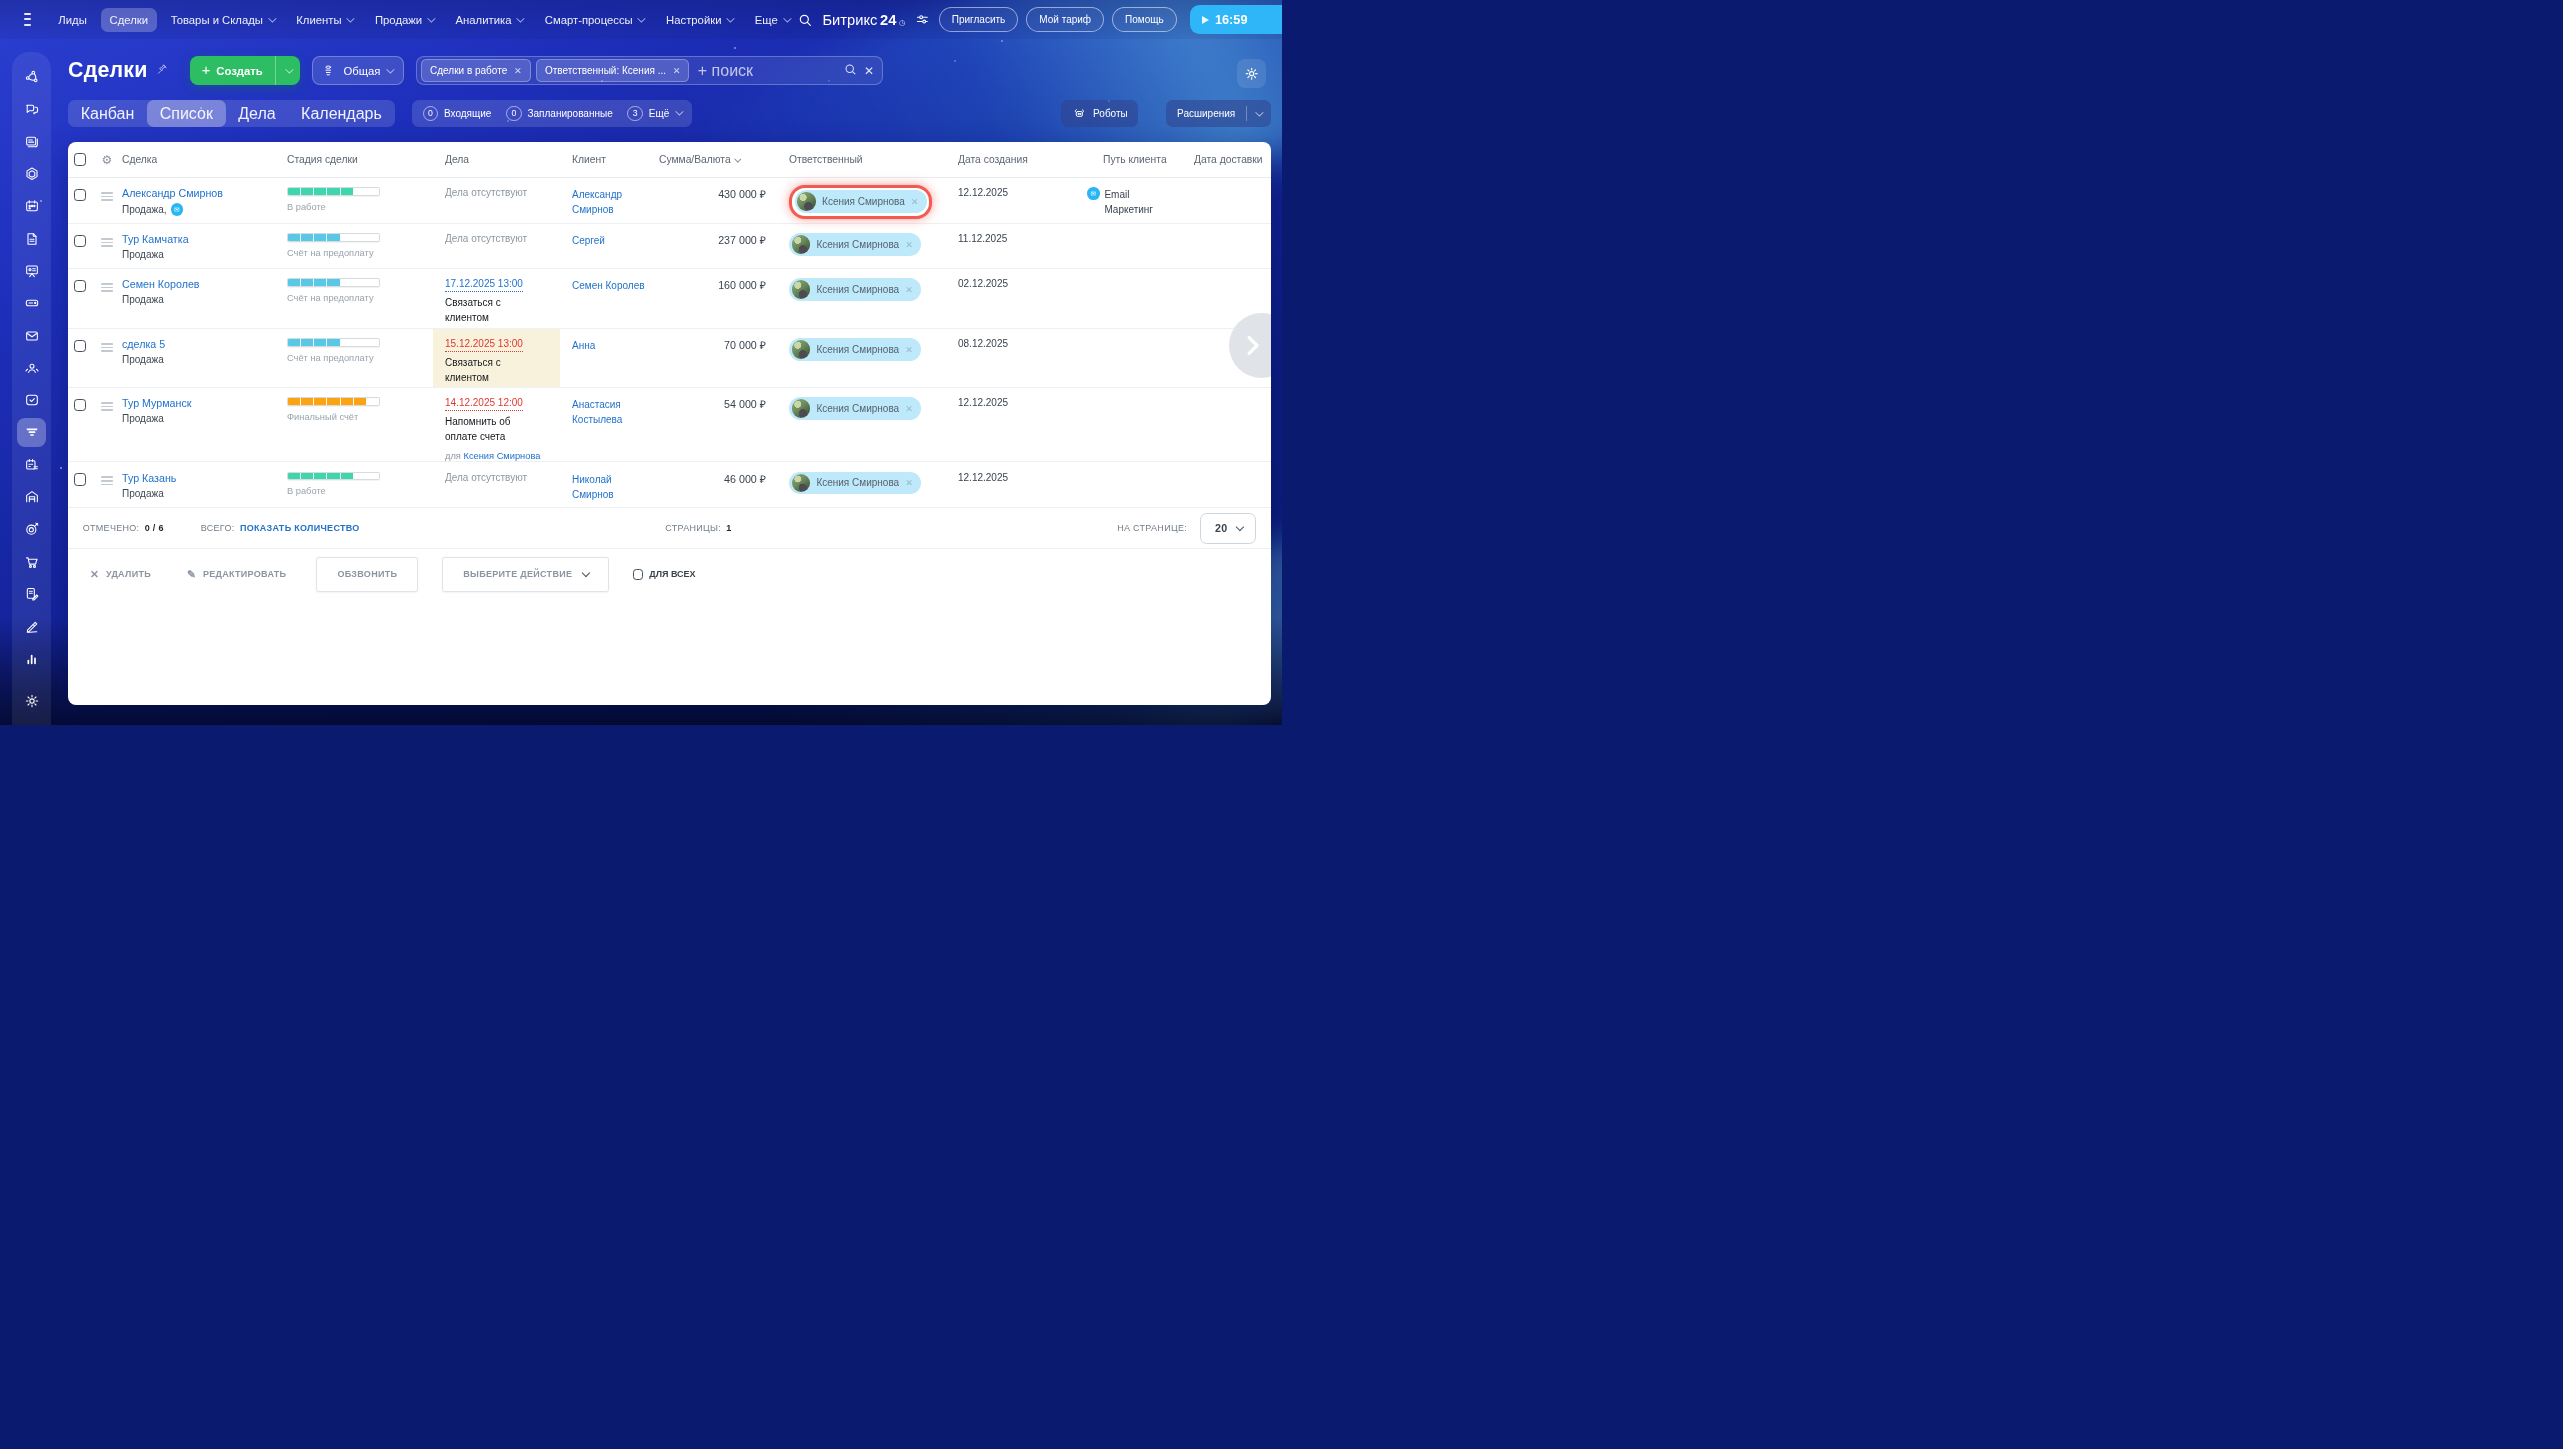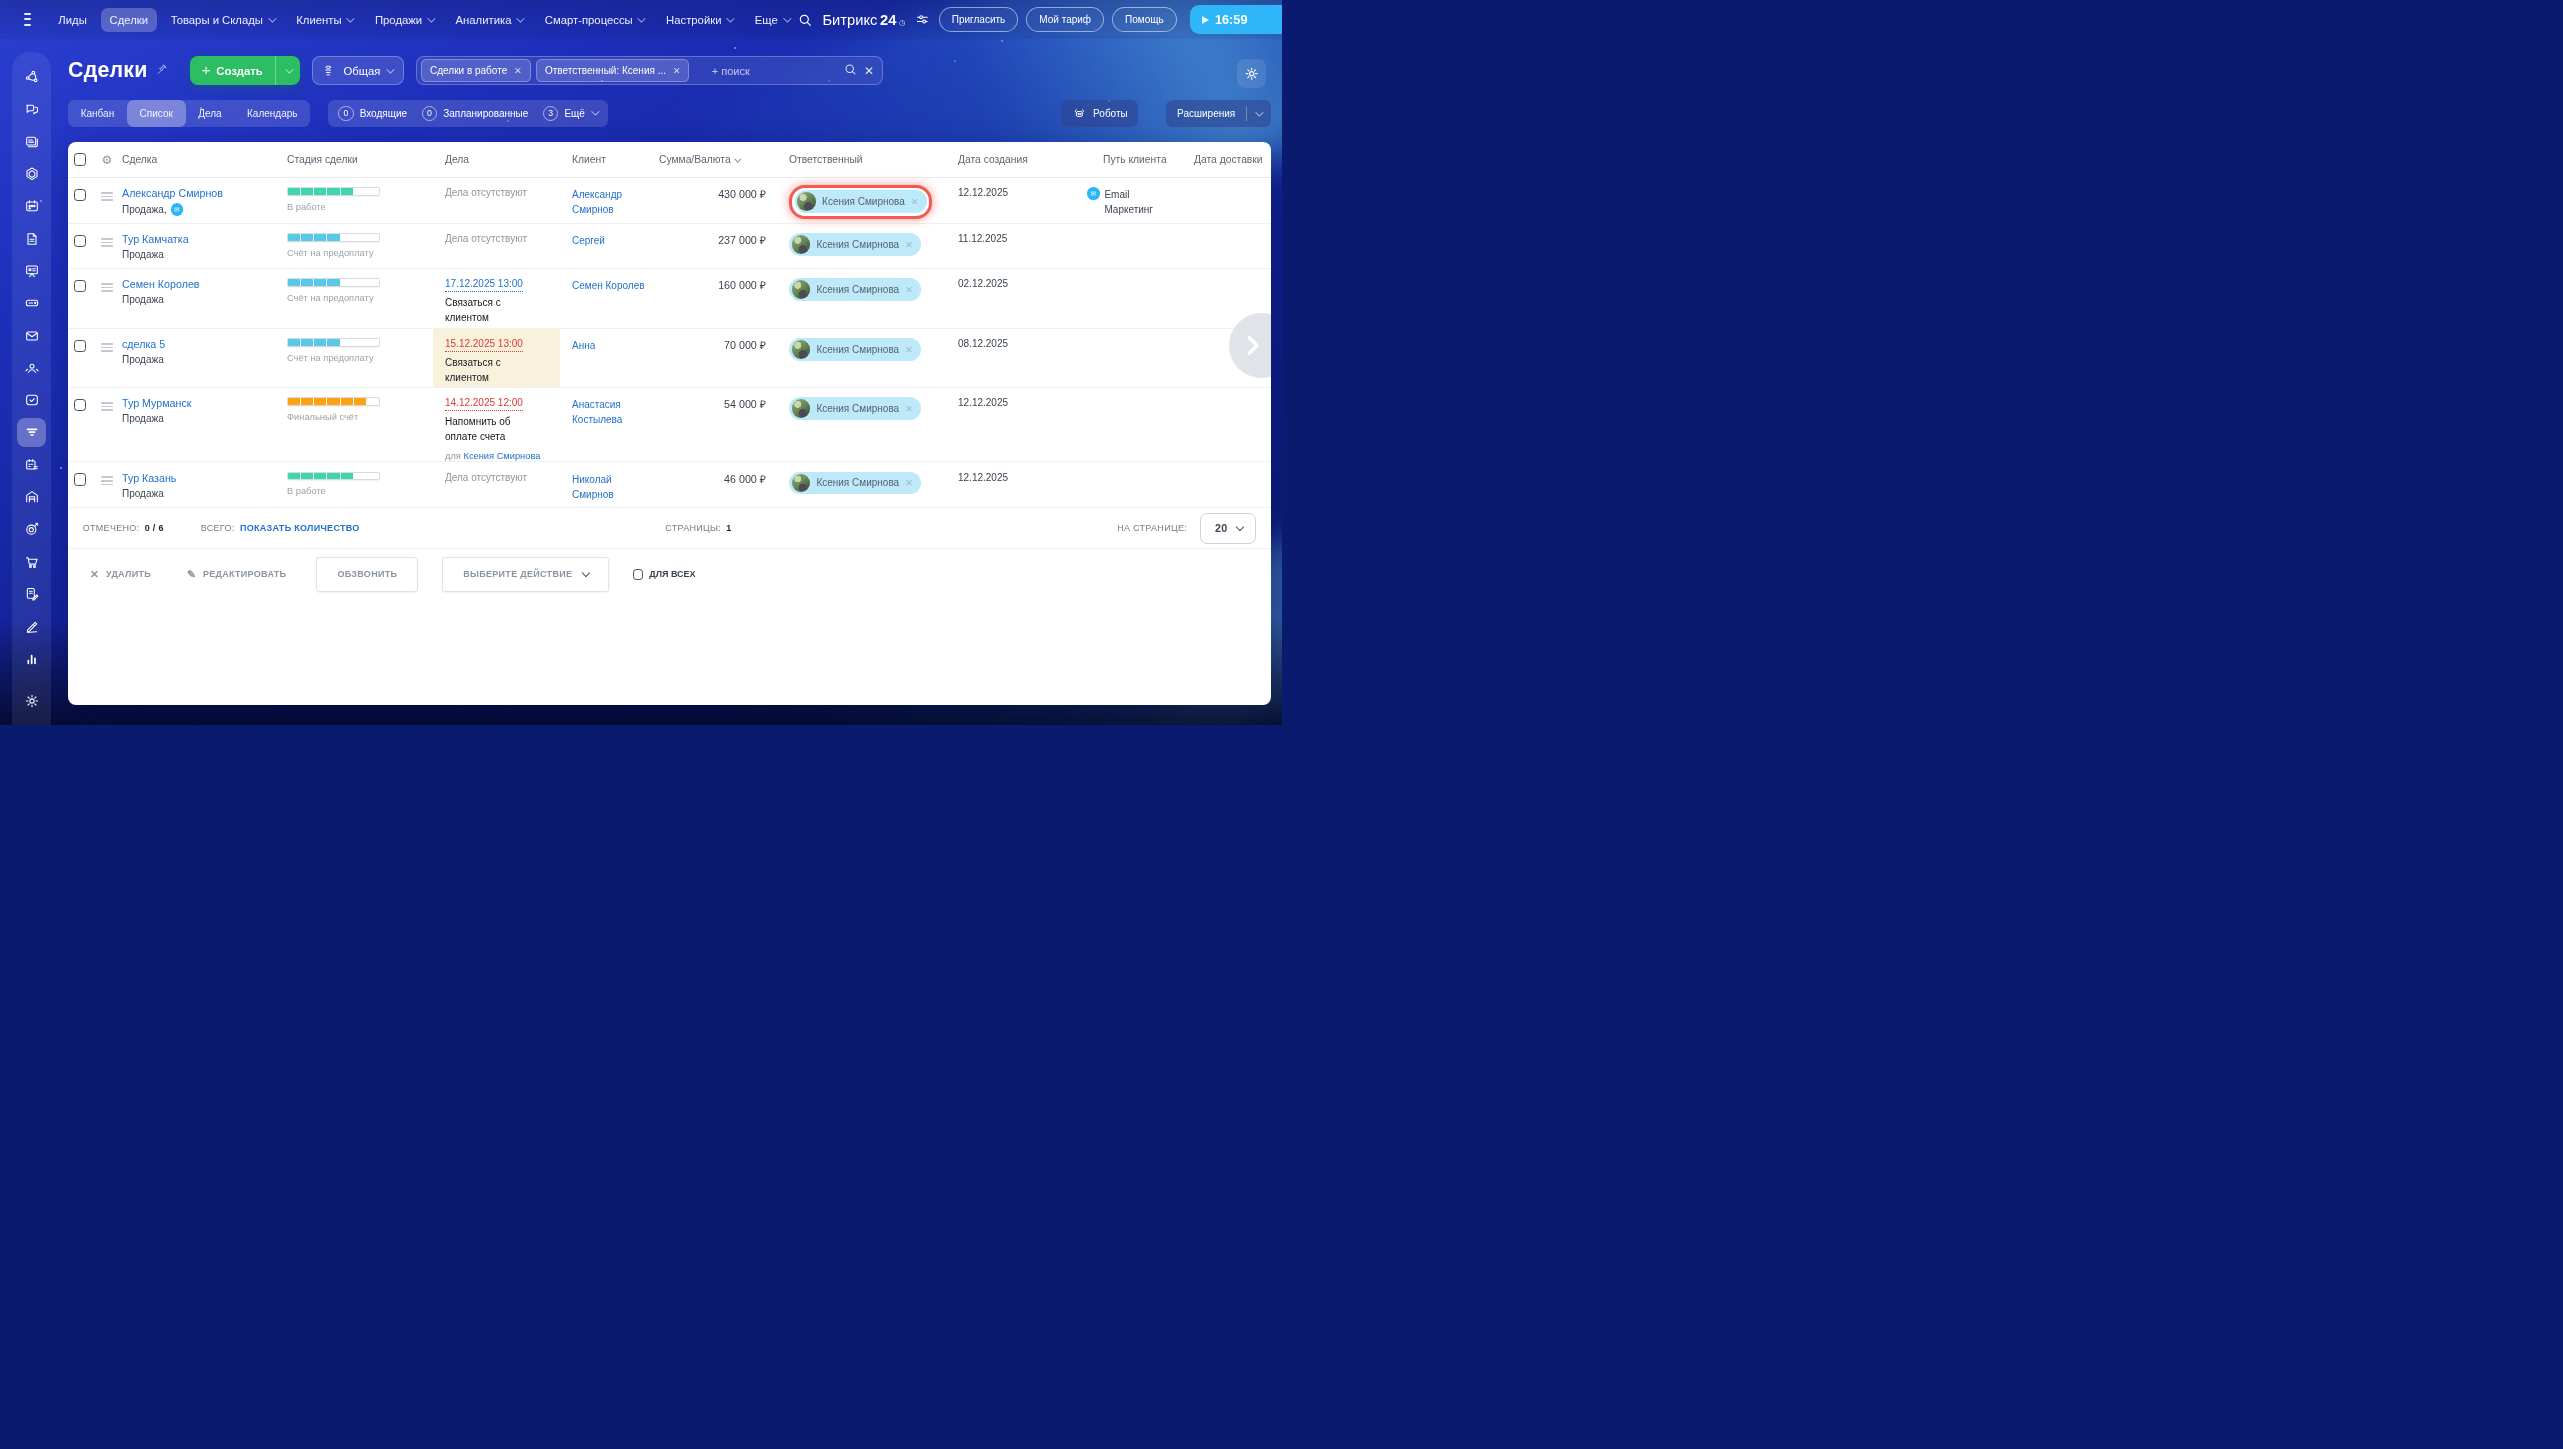--- a/index.html
+++ b/index.html
@@ -49,28 +49,28 @@
   .createbtn .main{display:flex;align-items:center;gap:6px;padding:0 12px;font-size:11.3px;font-weight:bold;}
   .createbtn .plus{font-size:14.7px;font-weight:normal;margin-top:-1.3px;}
   .createbtn .dd{width:25px;display:flex;align-items:center;justify-content:center;border-left:0.7px solid rgba(255,255,255,.35);}
   .funnelbtn{margin-left:12px;height:29px;border-radius:8px;background:rgba(86,102,206,.55);border:0.7px solid rgba(255,255,255,.28);
     display:flex;align-items:center;gap:6px;padding:0 10.7px;font-size:11.3px;cursor:pointer;}
   .filterbar{margin-left:12px;width:467px;height:29px;border-radius:8px;background:rgba(76,92,196,.42);border:0.7px solid rgba(255,255,255,.25);
     display:flex;align-items:center;padding:0 8px 0 4px;gap:5.3px;}
   .fchip{height:23px;border-radius:5.3px;background:rgba(255,255,255,.16);border:0.7px solid rgba(255,255,255,.28);
     display:flex;align-items:center;gap:6.7px;padding:0 8px;font-size:10px;white-space:nowrap;cursor:pointer;}
   .fchip .x{opacity:.75;font-size:9.3px;}
-  .searchph{font-size:11px;color:rgba(255,255,255,.7);margin-left:17px;cursor:text;flex:1;}
+  .searchph{font-size:16px;color:rgba(255,255,255,.7);margin-left:3px;cursor:text;flex:1;}
   .fbicons{display:flex;align-items:center;gap:6.7px;opacity:.85;}
   .gearbtn{position:absolute;right:16px;top:59px;width:29px;height:29px;border-radius:8px;background:rgba(255,255,255,.1);
     display:flex;align-items:center;justify-content:center;color:#fff;cursor:pointer;z-index:4;}
   
   .viewsrow{position:absolute;left:68px;top:100px;right:10.7px;display:flex;align-items:center;z-index:4;color:#fff;}
   .tabs{display:flex;background:rgba(255,255,255,.14);border-radius:6.7px;height:27px;align-items:stretch;overflow:hidden;}
-  .tab{display:flex;align-items:center;padding:0 12.7px;font-size:10px;cursor:pointer;border-radius:6.7px;color:rgba(255,255,255,.92);text-align:center;}
+  .tab{display:flex;align-items:center;padding:0 12.7px;font-size:16px;cursor:pointer;border-radius:6.7px;color:rgba(255,255,255,.92);text-align:center;}
   .tab.active{background:rgba(255,255,255,.30);}
   .counters{display:flex;align-items:center;background:rgba(255,255,255,.14);border-radius:6.7px;height:27px;margin-left:17.4px;padding:0 10.7px;gap:14.7px;}
   .counter{display:flex;align-items:center;gap:6px;font-size:10px;cursor:pointer;}
   .cnum{width:15.4px;height:15.4px;border:1px solid rgba(255,255,255,.55);border-radius:50%;display:flex;align-items:center;justify-content:center;font-size:8.7px;}
   .vright{margin-left:auto;display:flex;align-items:center;gap:28px;padding-left:40px;}
   .vbtn{height:27px;border-radius:6.7px;background:rgba(47,66,140,.55);display:flex;align-items:center;gap:6.7px;padding:0 10.7px;font-size:10px;cursor:pointer;}
   .vbtn .div{width:0.7px;height:14.7px;background:rgba(255,255,255,.3);margin:0 1.3px 0 4px;}
   
   .panel{position:absolute;left:68px;top:142px;width:1203px;height:563px;background:#fff;border-radius:8px;z-index:3;
     overflow:hidden;box-shadow:0 8px 27px rgba(0,15,70,.35);}

